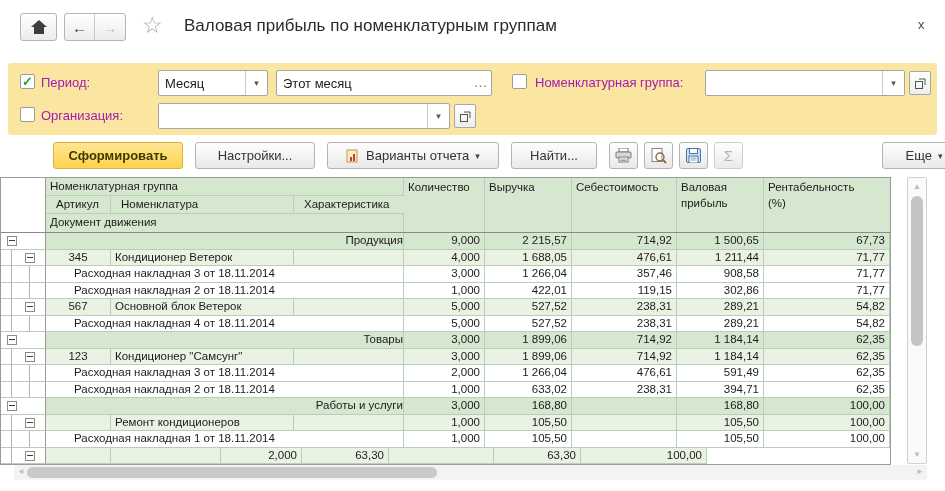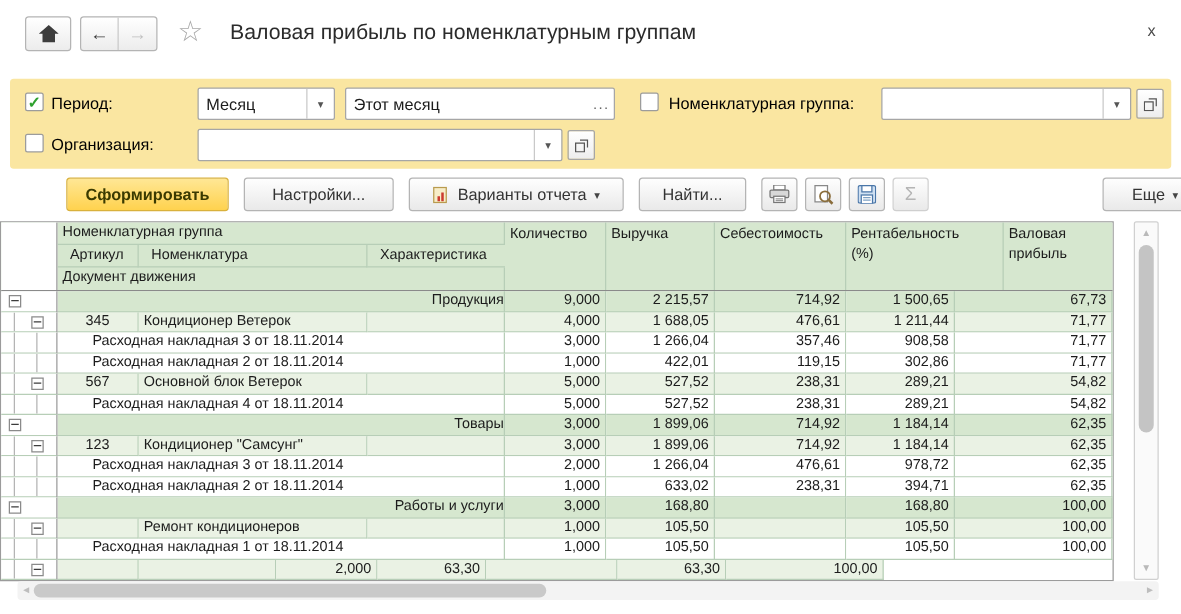--- a/index.html
+++ b/index.html
@@ -17,21 +17,21 @@
   #nav-fwd { color:#c0c0c0; font-weight:bold; }
   #fav-star { position:absolute; left:142px; top:12px; font-size:23px; color:#a9a9a9; }
   #page-title { position:absolute; left:184px; top:16px; font-size:17px; color:#2b2b2b; }
   #close-x { position:absolute; left:918px; top:17px; font-size:13px; color:#4a4a4a; cursor:default; }
 
   
   #filter-panel { position:absolute; left:8px; top:63px; width:929px; height:72px;
     background:#fae6a1; border-radius:3px; }
   .chk { position:absolute; width:15px; height:15px; background:#fff; border:1px solid #9c9c9c;
     border-radius:2px; font-size:13px; line-height:13px; text-align:center; color:#2ea12e; font-weight:bold; }
-  .flabel { position:absolute; font-size:13px; color:#000000; }
+  .flabel { position:absolute; font-size:13px; color:#a21caf; }
   .field { position:absolute; height:26px; background:#fff; border:1px solid #a6a6a6; border-radius:2px;
     font-size:13px; display:flex; align-items:center; }
   .field .fval { flex:1; padding:0 6px; white-space:nowrap; overflow:hidden; }
   .field .arrow { width:22px; align-self:stretch; border-left:1px solid #c9c9c9; display:flex;
     align-items:center; justify-content:center; font-size:9px; color:#555; }
   .field .dots { width:20px; text-align:center; color:#666; font-size:12px; letter-spacing:1px; }
   .sq-btn { position:absolute; width:22px; height:24px; background:linear-gradient(#ffffff,#ededed);
     border:1px solid #a6a6a6; border-radius:2px; display:flex; align-items:center; justify-content:center; }
 
   
@@ -210,24 +210,24 @@
         <div class="hB">
           <div class="cell hb-art">Артикул</div>
           <div class="cell hb-nom">Номенклатура</div>
           <div class="cell hb-char" style="border-right:0">Характеристика</div>
         </div>
         <div class="hC">Документ движения</div>
       </div>
       <div class="hnum w-qty">Количество</div>
       <div class="hnum w-rev">Выручка</div>
       <div class="hnum w-cost">Себестоимость</div>
+      <div class="hnum w-gross">Валовая
+прибыль</div>
       <div class="hnum w-marg">Рентабельность
 (%)</div>
-      <div class="hnum w-gross">Валовая
-прибыль</div>
     </div>
     <div id="tbody">
         <div class="trow level1">
           <div class="cell ctree">
             <div class="exp e1"></div>
           </div>
           <div class="cell cspan">Продукция</div>
           <div class="cell cnum w-qty">9,000</div>
           <div class="cell cnum w-rev">2 215,57</div>
           <div class="cell cnum w-cost">714,92</div>
@@ -325,21 +325,21 @@
         </div>
         <div class="trow level3">
           <div class="cell ctree">
             <div class="tline l1"></div>
             <div class="tline l2"></div>
           </div>
           <div class="cell cspan doc">Расходная накладная 3 от 18.11.2014</div>
           <div class="cell cnum w-qty">2,000</div>
           <div class="cell cnum w-rev">1 266,04</div>
           <div class="cell cnum w-cost">476,61</div>
-          <div class="cell cnum w-gross">978,72</div>
+          <div class="cell cnum w-gross">591,49</div>
           <div class="cell cnum w-marg">62,35</div>
         </div>
         <div class="trow level3">
           <div class="cell ctree">
             <div class="tline l1"></div>
             <div class="tline l2"></div>
           </div>
           <div class="cell cspan doc">Расходная накладная 2 от 18.11.2014</div>
           <div class="cell cnum w-qty">1,000</div>
           <div class="cell cnum w-rev">633,02</div>

